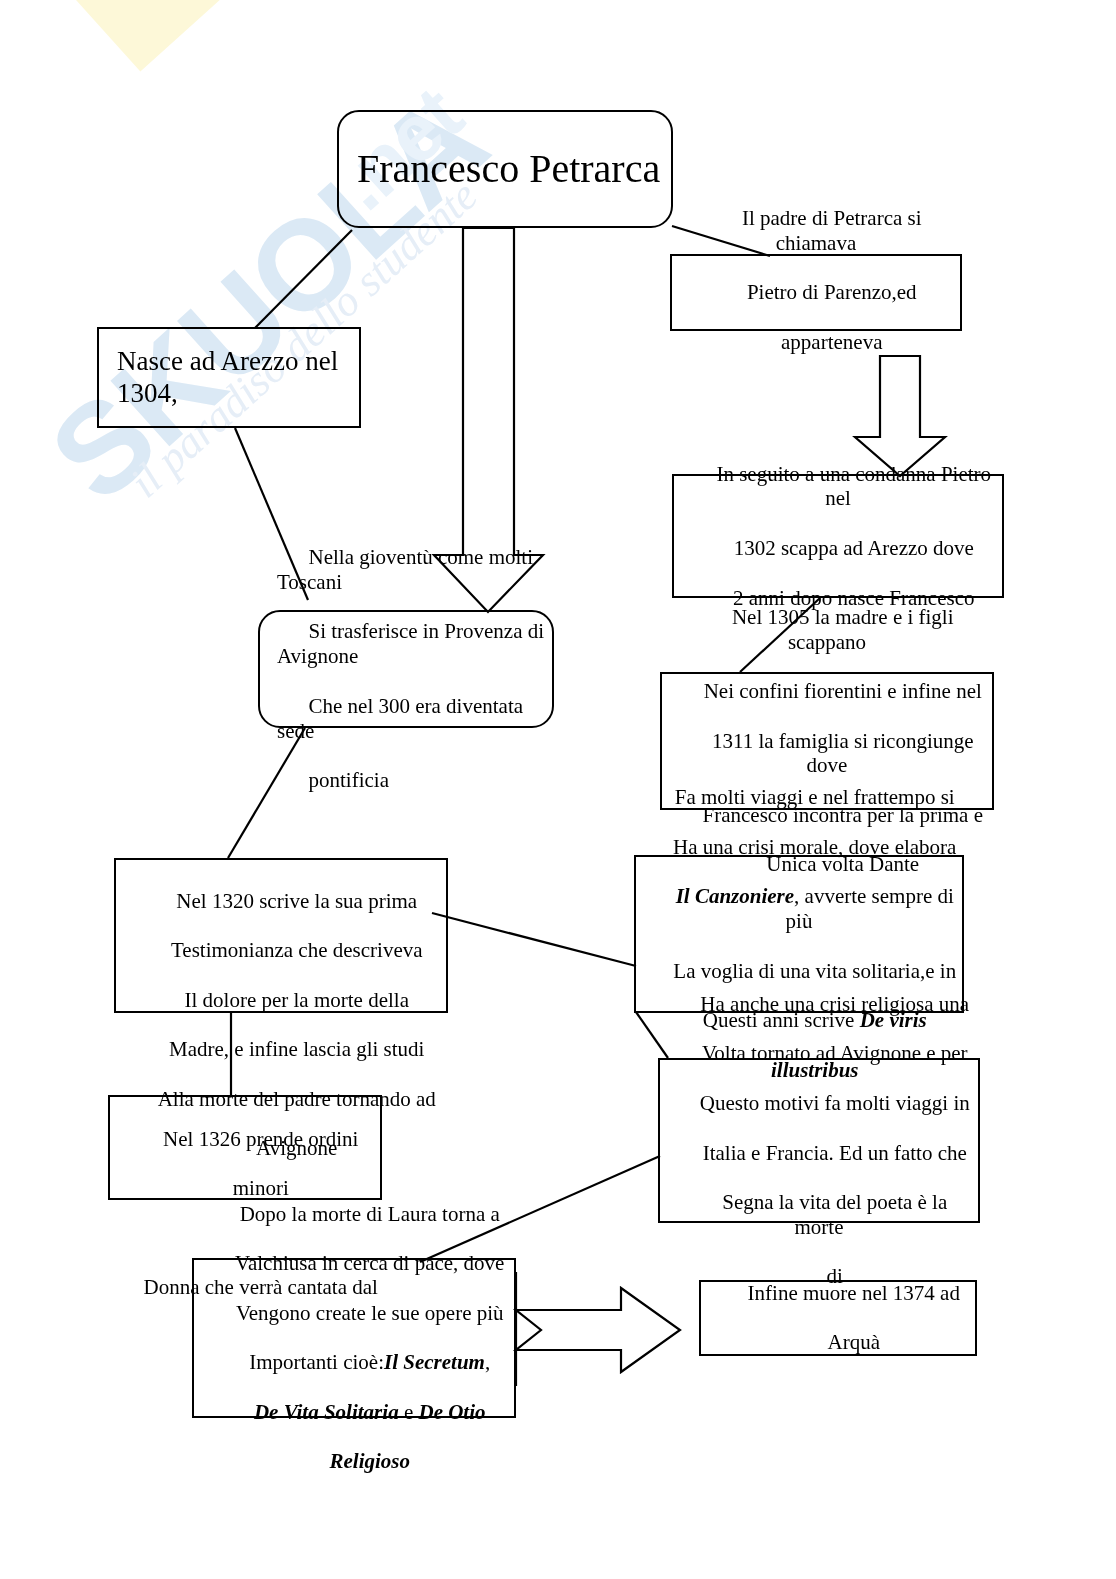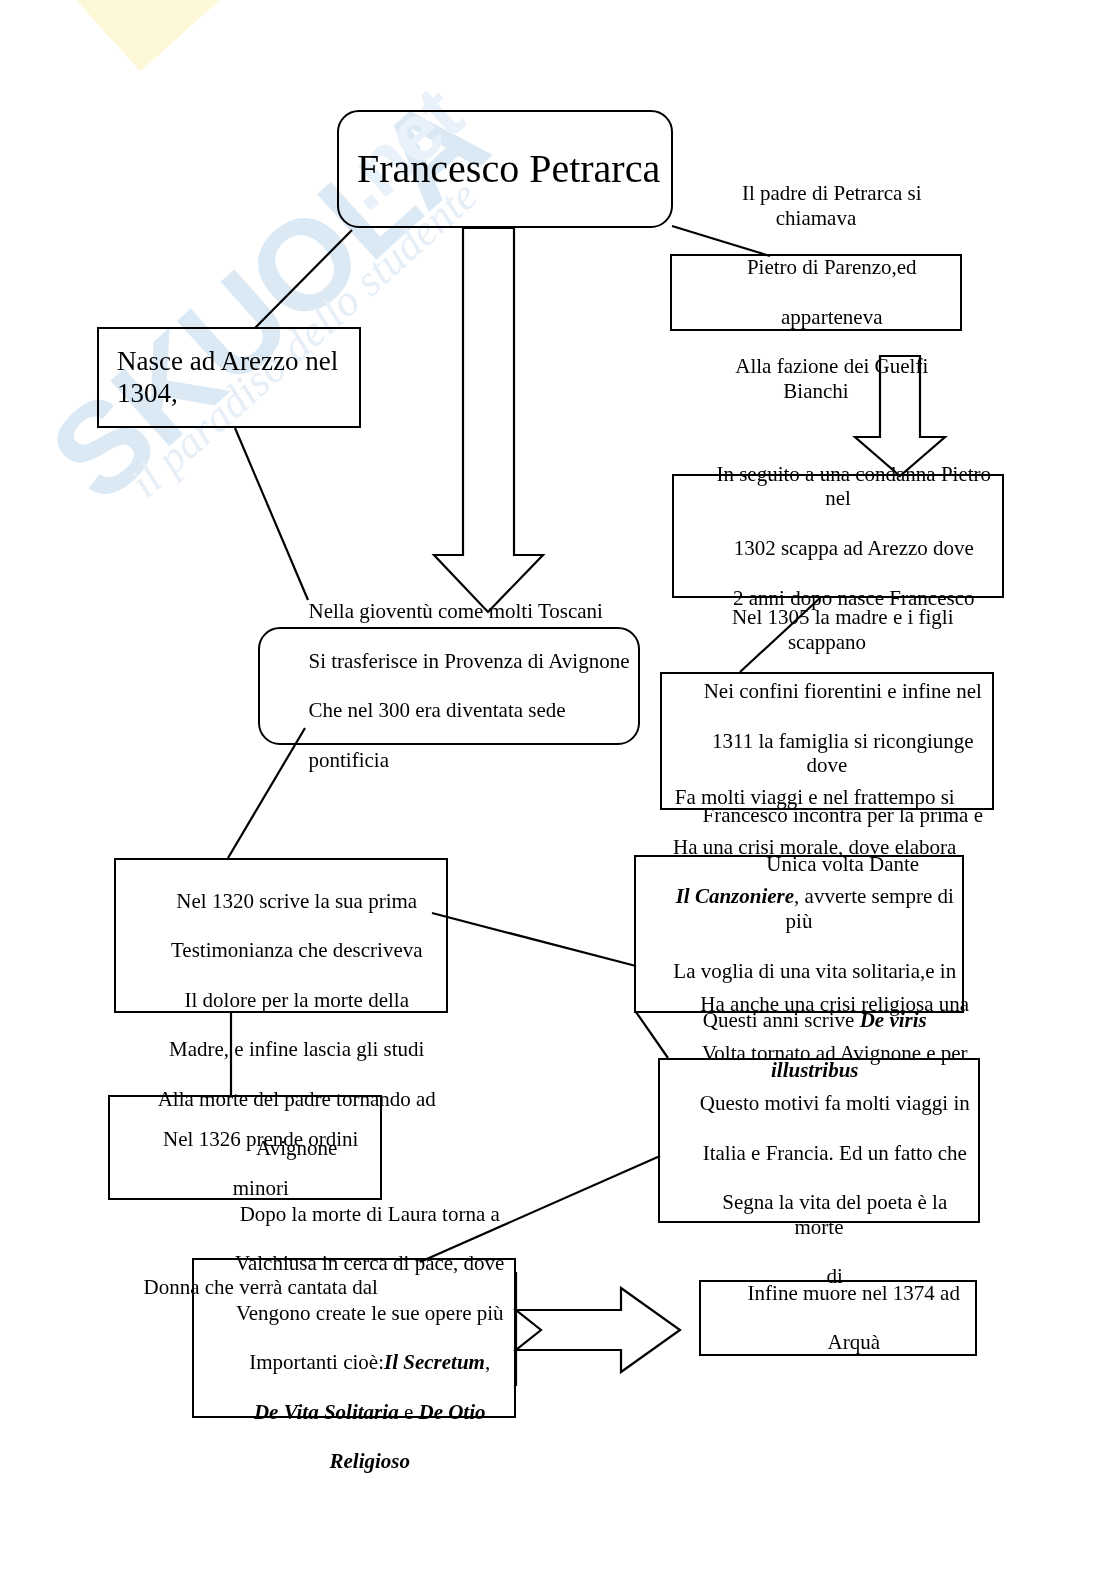--- a/index.html
+++ b/index.html
@@ -143,37 +143,36 @@
 
   <div class="node rounded title-node" style="left:337px; top:110px; width:336px; height:118px;">
     <div class="txt">Francesco Petrarca</div>
   </div>
 
   <div class="node" style="left:670px; top:254px; width:292px; height:77px;">
     <div class="txt ctr f21">
       <span>Il padre di Petrarca si chiamava</span><br>
       <span>Pietro di Parenzo,ed</span><br>
       <span>apparteneva</span><br>
-      <span>Alla fazione dei Guelfi Bianchi</span>
     </div>
   </div>
 
   <div class="node" style="left:97px; top:327px; width:264px; height:101px;">
     <div class="txt left f22" style="padding-left:14px;">Nasce ad Arezzo nel 1304,</div>
   </div>
 
   <div class="node" style="left:672px; top:474px; width:332px; height:124px;">
     <div class="txt ctr f21">
       <span>In seguito a una condanna Pietro nel</span><br>
       <span>1302 scappa ad Arezzo dove</span><br>
       <span>2 anni dopo nasce Francesco</span>
     </div>
   </div>
 
-  <div class="node rounded" style="left:258px; top:610px; width:382px; height:118px;margin-top:17px;">
+  <div class="node rounded" style="left:258px; top:610px; width:296px; height:118px;">
     <div class="txt left f21" style="padding-left:13px;">
       <span>Nella gioventù come molti Toscani</span><br>
       <span>Si trasferisce in Provenza di Avignone</span><br>
       <span>Che nel 300 era diventata sede</span><br>
       <span>pontificia</span>
     </div>
   </div>
 
   <div class="node" style="left:660px; top:672px; width:334px; height:138px;">
     <div class="txt ctr f21">

